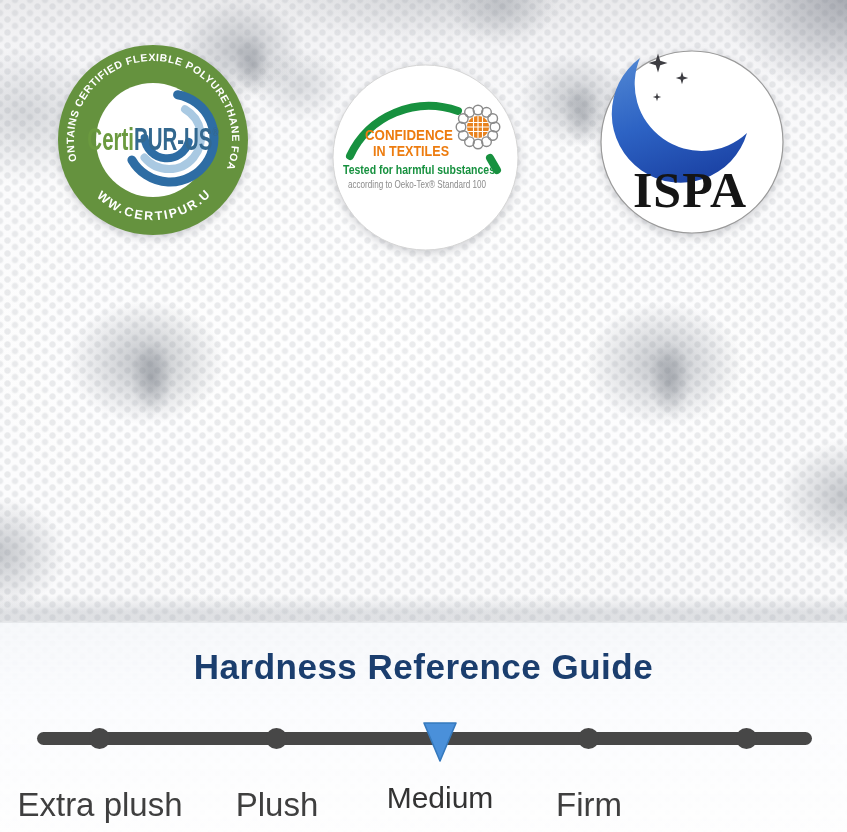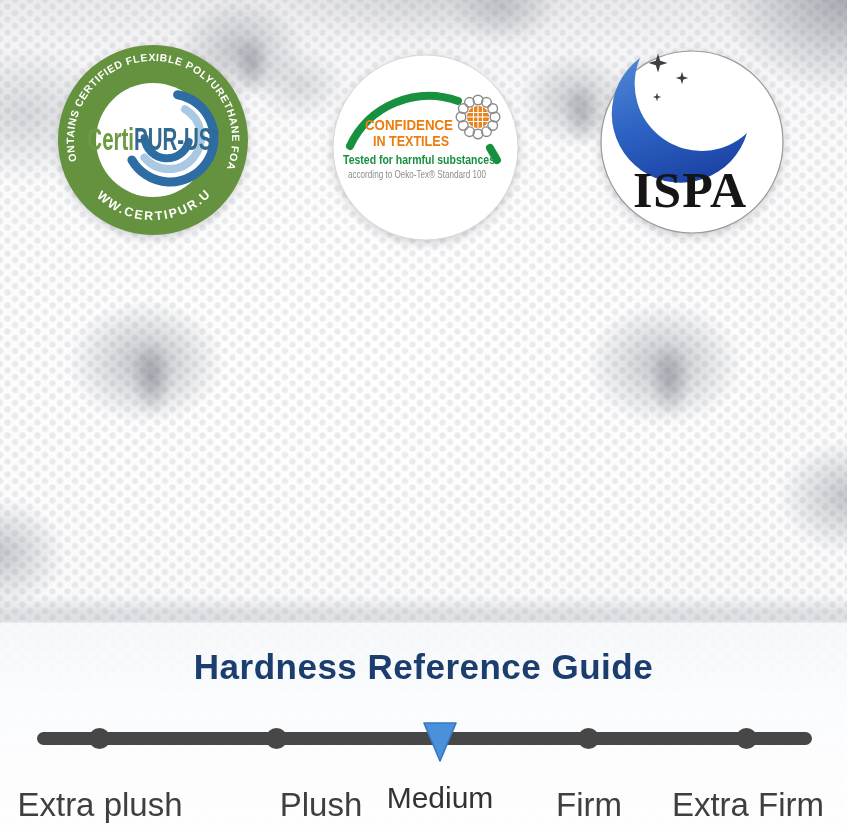--- a/index.html
+++ b/index.html
@@ -31,35 +31,35 @@
       radial-gradient(100px 85px at 0px 553px,  rgba(118,124,133,.40), rgba(118,124,133,0) 66%),
       radial-gradient(105px 88px at 847px 497px,rgba(118,124,133,.42), rgba(118,124,133,0) 66%),
       radial-gradient(180px 140px at 847px 0px, rgba(105,110,122,.50), rgba(105,110,122,0) 70%),
       radial-gradient(130px 100px at 25px 115px,rgba(125,131,140,.28), rgba(125,131,140,0) 70%),
       radial-gradient(220px 60px at 430px 0px,  rgba(140,146,154,.22), rgba(140,146,154,0) 70%);}
 
   
   .badge{position:absolute;filter:drop-shadow(0 3px 5px rgba(90,95,105,.28));}
   .badge svg{display:block;}
   #badge-certipur{left:58px;top:45px;}
-  #badge-oeko{left:332px;top:54px;}
+  #badge-oeko{left:332px;top:64px;}
   #badge-ispa{left:600px;top:50px;}
 
   
   .panel{position:absolute;left:0;top:622px;width:847px;height:210px;
     background:linear-gradient(180deg, rgba(246,248,251,.86) 0%, rgba(252,253,255,.92) 40%, rgba(255,255,255,.94) 100%);
     border-top:1px solid rgba(190,196,204,.35);box-sizing:border-box;}
   .guide-title{margin-top:26px;text-align:center;font-size:35px;font-weight:bold;
     color:#1b3e6e;letter-spacing:.5px;line-height:1;}
   .track{position:absolute;left:37px;top:109px;width:775px;height:13px;border-radius:7px;background:#474747;}
   .dot{position:absolute;top:105px;width:21px;height:21px;border-radius:50%;background:#474747;}
   .dot.d0{left:89px;} .dot.d1{left:266px;} .dot.d3{left:578px;} .dot.d4{left:736px;}
   .indicator{position:absolute;left:422px;top:98px;width:36px;height:42px;}
   .lvl{position:absolute;top:163px;transform:translateX(-50%);font-size:33px;color:#3f3f3f;white-space:nowrap;}
-  .lvl.l0{left:100px;} .lvl.l1{left:277px;margin-left:44px;} .lvl.l2{left:440px;top:158px;font-size:30px;font-weight:normal;color:#333;}
+  .lvl.l0{left:100px;} .lvl.l1{left:277px;} .lvl.l2{left:440px;top:158px;font-size:30px;font-weight:normal;color:#333;}
   .lvl.l3{left:589px;} .lvl.l4{left:748px;}
 
   .svgtxt{font-family:"Liberation Sans",sans-serif;}
   .serif{font-family:"Liberation Serif",serif;}
 </style>
 </head>
 <body>
 
 <div class="stage">
 
@@ -160,16 +160,15 @@
     <div class="dot d4"></div>
 
     <svg class="indicator" viewBox="0 0 36 42">
       <polygon points="2,2 34,2 18,40" fill="#4a90da" stroke="#3579bd" stroke-width="1.6" stroke-linejoin="round"></polygon>
     </svg>
 
     <span class="lvl l0">Extra plush</span>
     <span class="lvl l1">Plush</span>
     <span class="lvl l2">Medium</span>
     <span class="lvl l3">Firm</span>
-    <span class="lvl l4">Extra Firm</span>
   </div>
 
 </div>
 
 </body></html>

